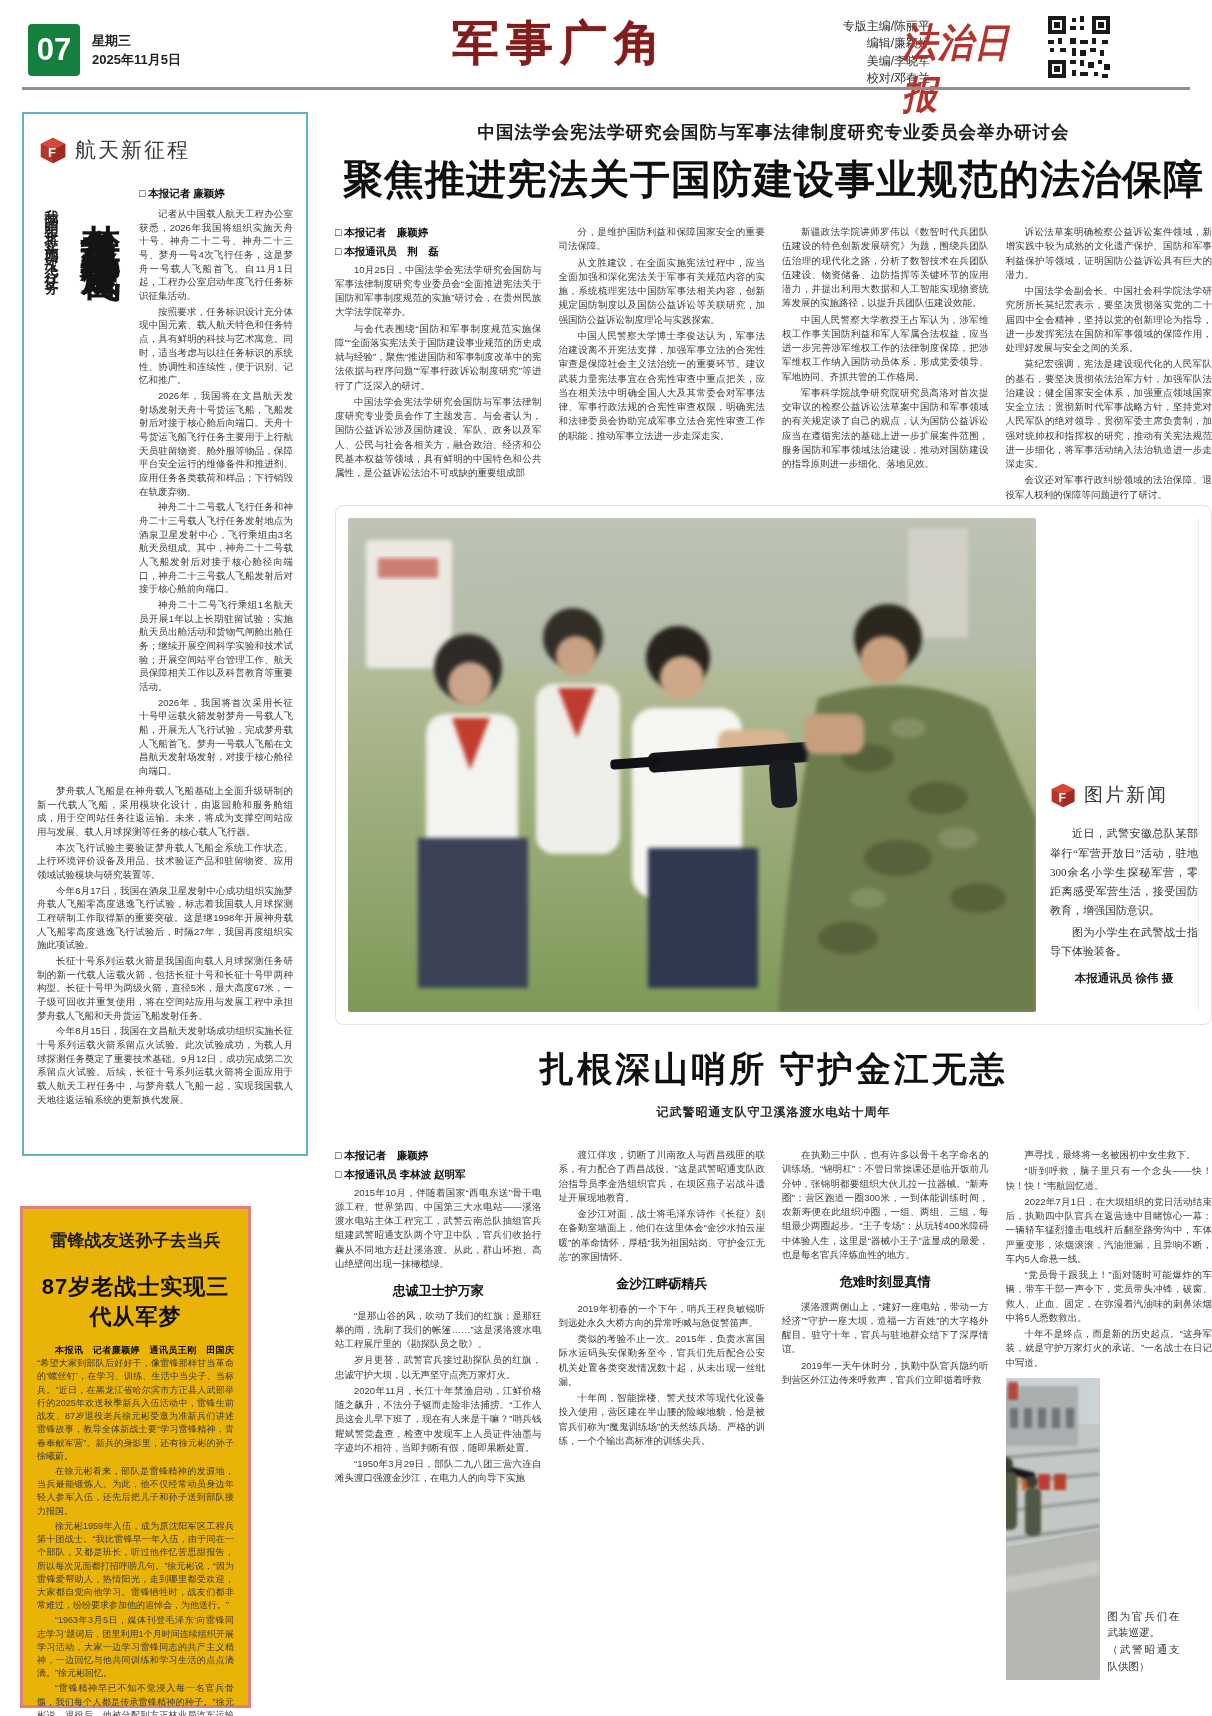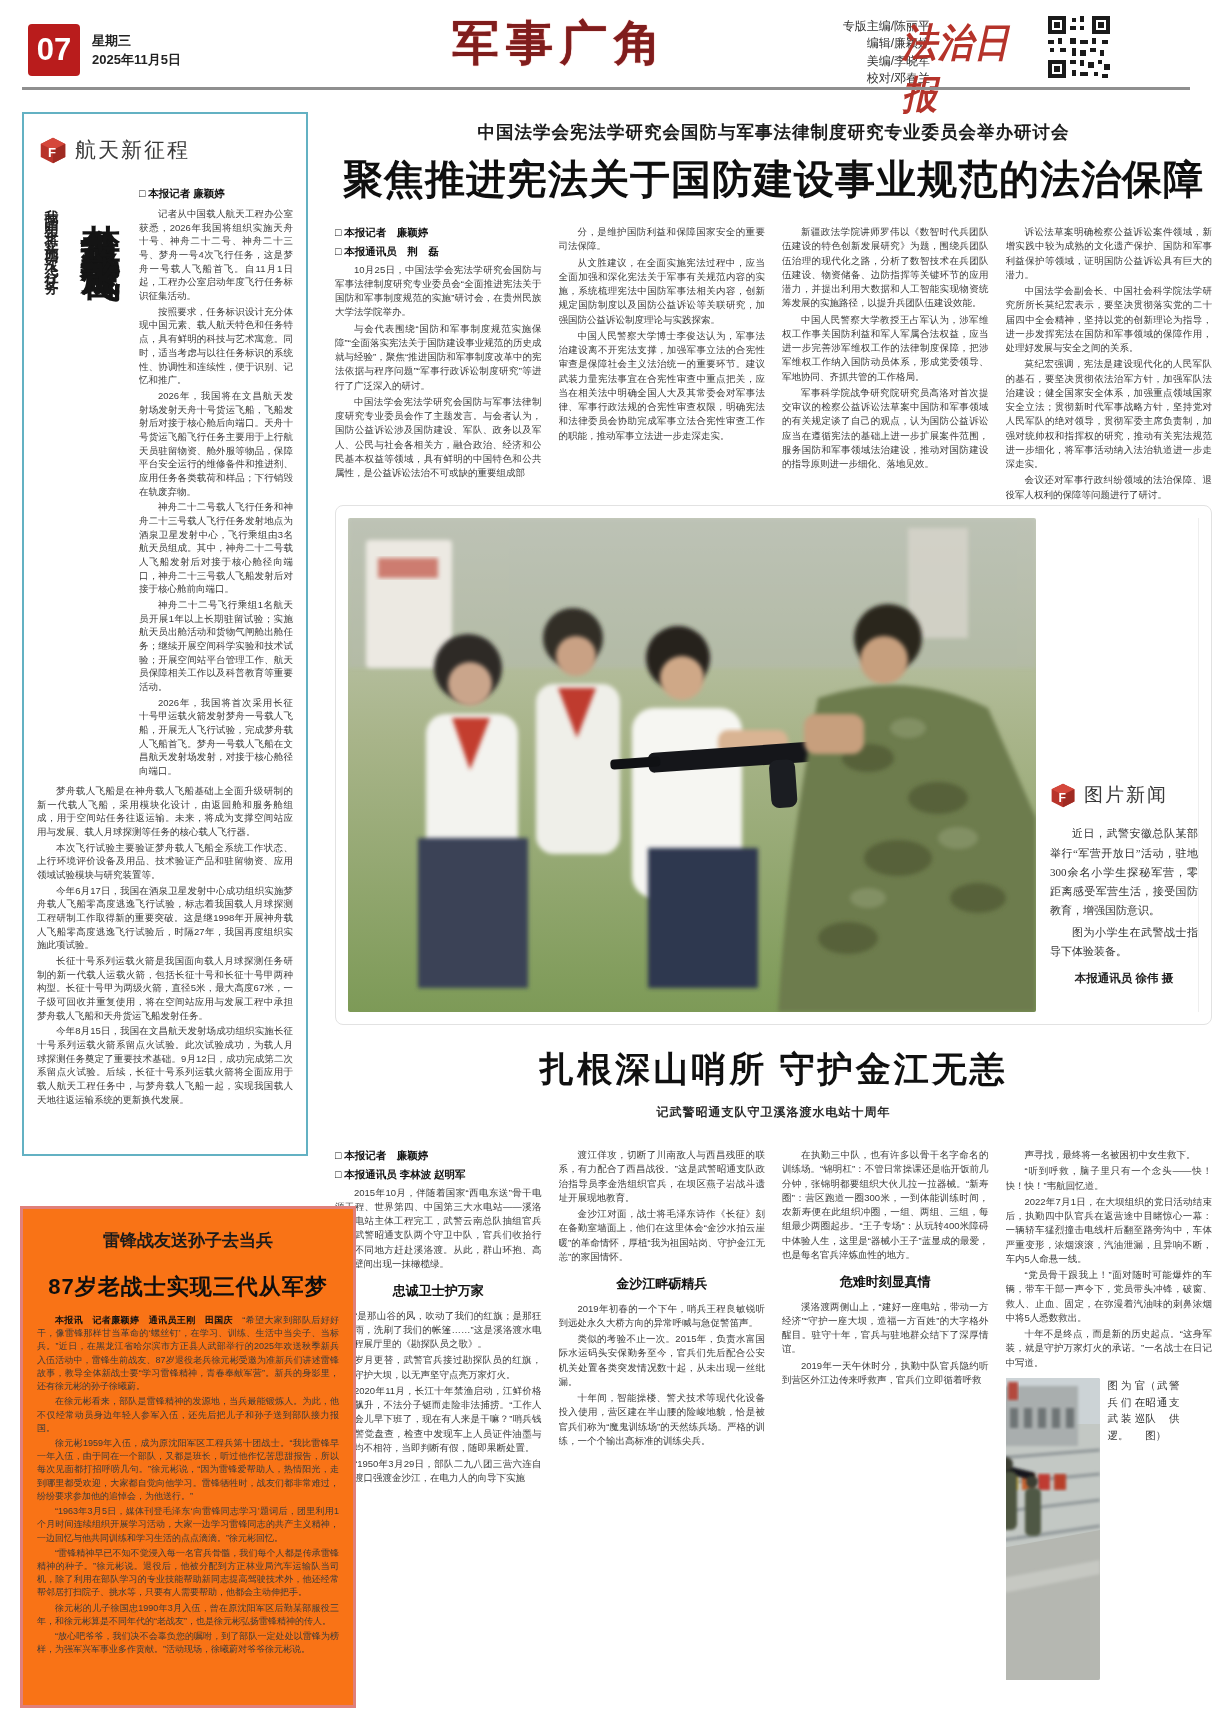--- a/index.html
+++ b/index.html
@@ -1,19 +1,19 @@
 <!DOCTYPE html>
 <html><head>
 <meta charset="utf-8">
 <style>
   html,body{margin:0;padding:0;background:#ffffff;}
   .page{position:relative;width:1212px;height:1716px;background:#fff;overflow:hidden;
         font-family:"Liberation Sans",sans-serif;color:#2b2b2b;}
   
-  .pageno{position:absolute;left:28px;top:24px;width:52px;height:52px;background:#b91c1c;border-radius:4px;
+  .pageno{position:absolute;left:28px;top:24px;width:52px;height:52px;background:#15803d;border-radius:4px;
           color:#fff;font-size:31px;font-weight:bold;display:flex;align-items:center;justify-content:center;}
   .dateblk{position:absolute;left:92px;top:32px;font-size:13px;font-weight:bold;color:#222;line-height:1.45;}
   .section-title{position:absolute;left:380px;top:12px;width:360px;text-align:center;
         font-size:47px;font-weight:900;color:#7f1d1d;letter-spacing:7px;
         text-shadow:0 0 1px #c4372c;}
   .credits{position:absolute;right:282px;top:18px;width:120px;text-align:right;font-size:12px;color:#333;line-height:1.45;}
   .masthead{position:absolute;left:902px;top:22px;width:140px;font-family:"Liberation Serif",serif;
         font-weight:bold;font-style:italic;font-size:35px;color:#b5332a;letter-spacing:1px;transform:scaleY(1.12);}
   .qr{position:absolute;left:1046px;top:14px;width:66px;height:66px;}
   .header-rule{position:absolute;left:22px;top:87px;width:1168px;height:3px;background:#8f8f8f;}
@@ -52,25 +52,25 @@
   
   .mid-head{position:absolute;left:335px;top:1046px;width:877px;text-align:center;
         font-size:35px;font-weight:900;color:#101010;letter-spacing:3px;}
   .mid-sub{position:absolute;left:335px;top:1104px;width:877px;text-align:center;
         font-size:12px;font-weight:bold;color:#2a2a2a;letter-spacing:1px;}
   .mid-art{position:absolute;left:335px;top:1148px;width:877px;height:560px;}
   .cols4{display:flex;gap:17px;height:100%;}
   .subhead{text-align:center;font-weight:bold;font-size:13px;color:#111;margin:10px 0 8px 0;}
   .bp-wrap{display:flex;margin-left:-58px;margin-top:8px;}
   .bottom-photo{width:152px;height:302px;flex:none;border-radius:2px;overflow:hidden;}
-  .bp-caption{width:72px;padding-left:8px;display:flex;justify-content:flex-end;
+  .bp-caption{width:72px;padding-left:8px;display:flex;flex-direction:column;justify-content:flex-end;
         font-size:10.5px;line-height:1.6;color:#333;text-align:justify;padding-bottom:4px;}
   
-  .lf-box{position:absolute;left:20px;top:1206px;width:336px;height:502px;border:3px solid #e0807a;
-        box-sizing:border-box;padding:14px 14px;background:#f97316;}
+  .lf-box{position:absolute;left:20px;top:1206px;width:231px;height:502px;border:3px solid #e0807a;
+        box-sizing:border-box;padding:14px 14px;background:#eab308;}
   .lf-kicker{text-align:center;font-size:17px;font-weight:bold;color:#1b1b1b;margin-top:6px;}
   .lf-headline{text-align:center;font-size:22px;font-weight:900;color:#0f0f0f;margin-top:20px;letter-spacing:1px;}
   .lf-body{margin-top:12px;font-size:9px;line-height:1.47;text-align:justify;color:#3a3a3a;height:396px;overflow:hidden;}
   .lf-body b{color:#111;}
   svg{display:block;}
 </style>
 </head>
 <body>
 
 <div class="page">

